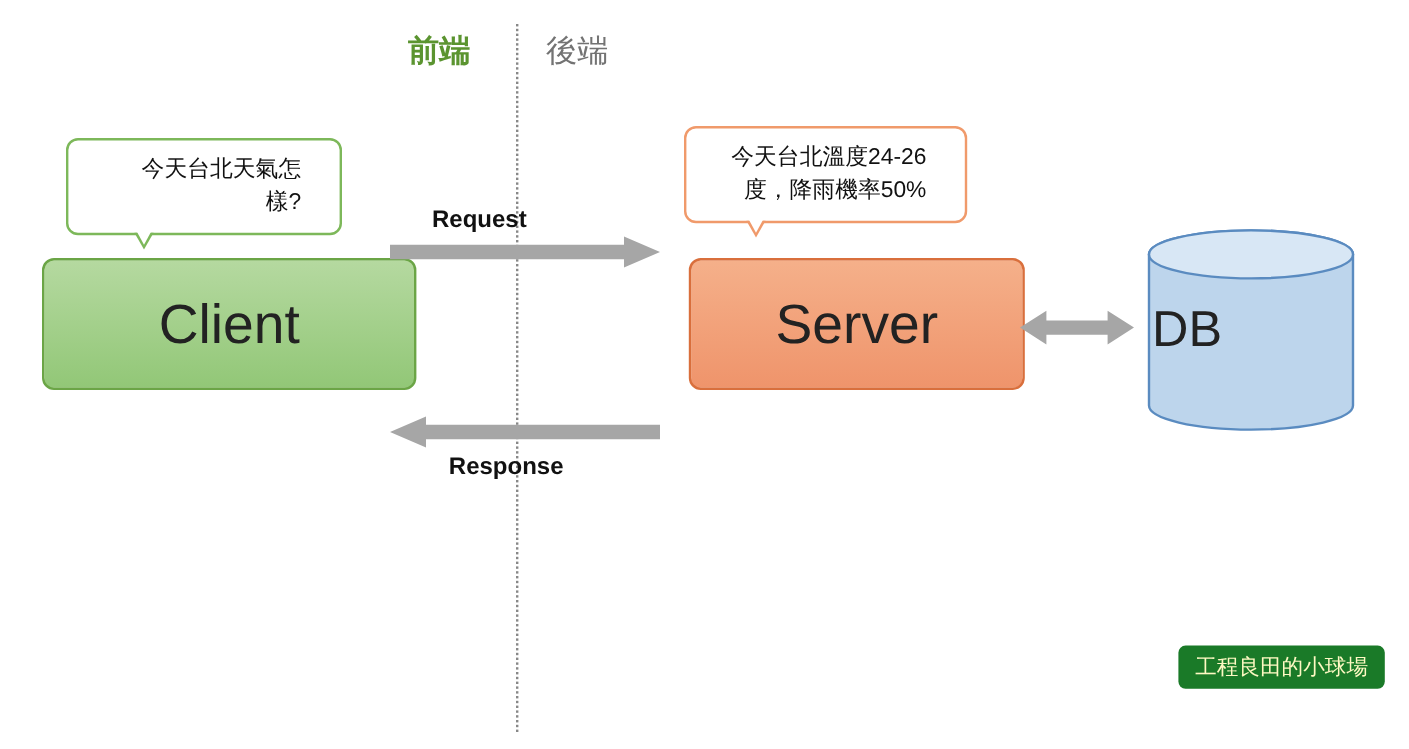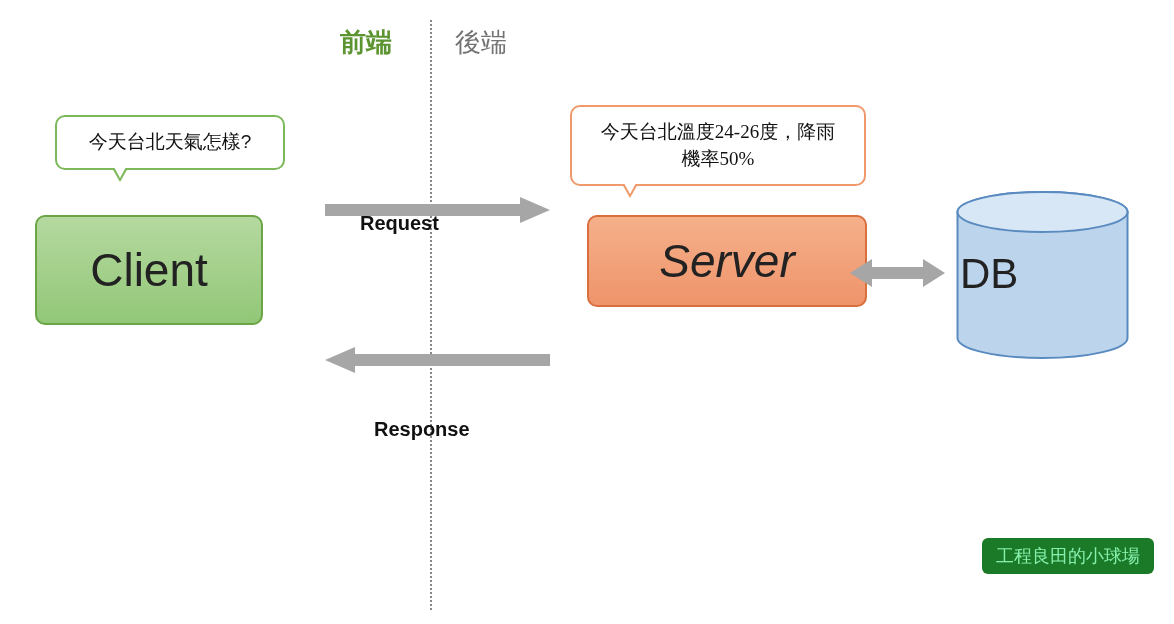--- a/index.html
+++ b/index.html
@@ -29,24 +29,24 @@
       position: absolute;
       left: 455px;
       top: 25px;
       font-size: 26px;
       color: #737373;
     }
     .bubble {
       position: absolute;
       background: #fff;
       border-radius: 10px;
-      padding: 12px 22px;
+      padding: 12px 32px;
       font-size: 19px;
       line-height: 1.4;
-      text-align: center;
+      text-align: right;
     }
     .bubble-client {
       left: 55px;
       top: 115px;
       border: 2px solid #7db85a;
       color: #111;
       width: 230px;
     }
     .bubble-client::after {
       content: "";
@@ -67,22 +67,21 @@
       border-left: 6px solid transparent;
       border-right: 6px solid transparent;
       border-top: 11px solid #fff;
       z-index: 1;
     }
     .bubble-server {
       left: 570px;
       top: 105px;
       border: 2px solid #f09a6b;
       color: #111;
-      width: 296px;
-      font-family: Liberation Serif, serif;
+      width: 236px;
     }
     .bubble-server::after {
       content: "";
       position: absolute;
       bottom: -14px;
       left: 50px;
       width: 0; height: 0;
       border-left: 8px solid transparent;
       border-right: 8px solid transparent;
       border-top: 14px solid #f09a6b;
@@ -102,35 +101,34 @@
       position: absolute;
       border-radius: 10px;
       display: flex;
       align-items: center;
       justify-content: center;
       font-size: 46px;
     }
     .box-client {
       left: 35px;
       top: 215px;
-      width: 228px;
+      width: 312px;
       height: 110px;
       background: linear-gradient(#b5d9a0, #92c777);
       border: 2px solid #6ba546;
       color: #222;
     }
     .box-server {
-      left: 587px;
+      left: 574px;
       top: 215px;
       width: 280px;
-      height: 92px;
+      height: 110px;
       background: linear-gradient(#f5b08a, #ef946b);
       border: 2px solid #d96f3c;
       color: #222;
-      font-style: italic;
     }
     .cylinder {
       position: absolute;
       left: 955px;
       top: 190px;
       width: 175px;
       height: 170px;
     }
     .cylinder svg { width: 100%; height: 100%; }
     .cylinder-label {
@@ -140,30 +138,29 @@
       width: 170px;
       text-align: left;
       font-size: 42px;
       color: #222;
     }
     .arrow-label {
       position: absolute;
       font-size: 20px;
       font-weight: bold;
       color: #111;
-      margin-top: 40px;
     }
     .label-request { left: 360px; top: 172px; }
     .label-response { left: 374px; top: 378px; }
     .footer-badge {
       position: absolute;
       right: 20px;
       bottom: 50px;
       background: #1a7a28;
-      color: #86efac;
+      color: #fef9c3;
       padding: 6px 14px;
       border-radius: 6px;
       font-size: 18px;
     }
     .arrow-svg { position: absolute; }
   </style>
 </head>
 <body>
 
 <div class="divider"></div>

